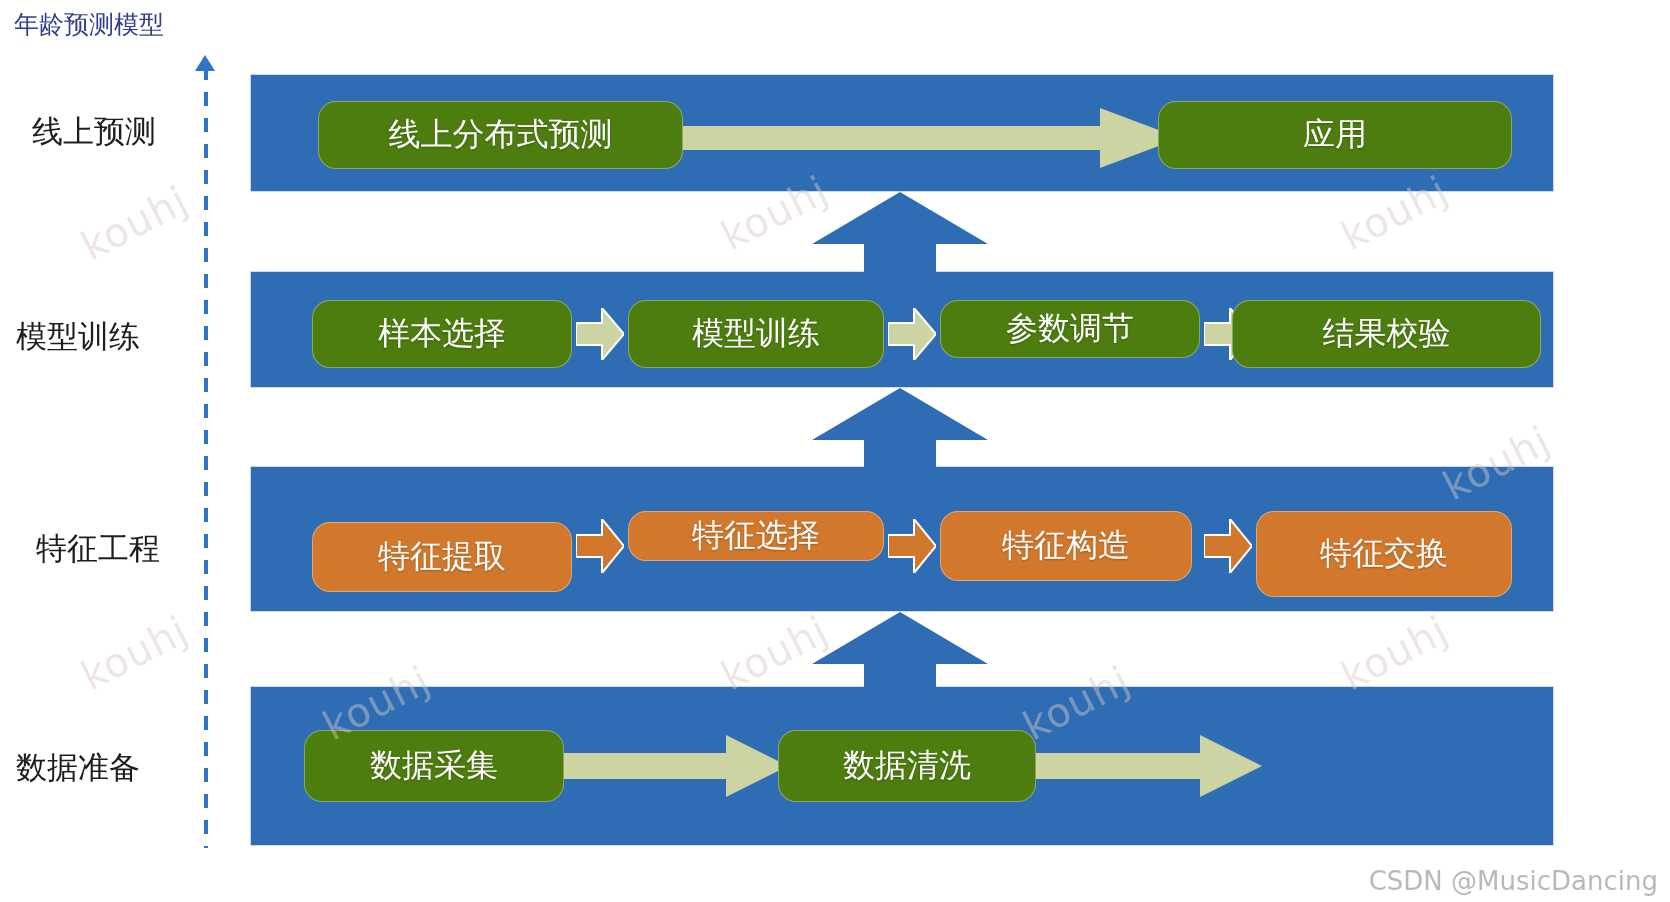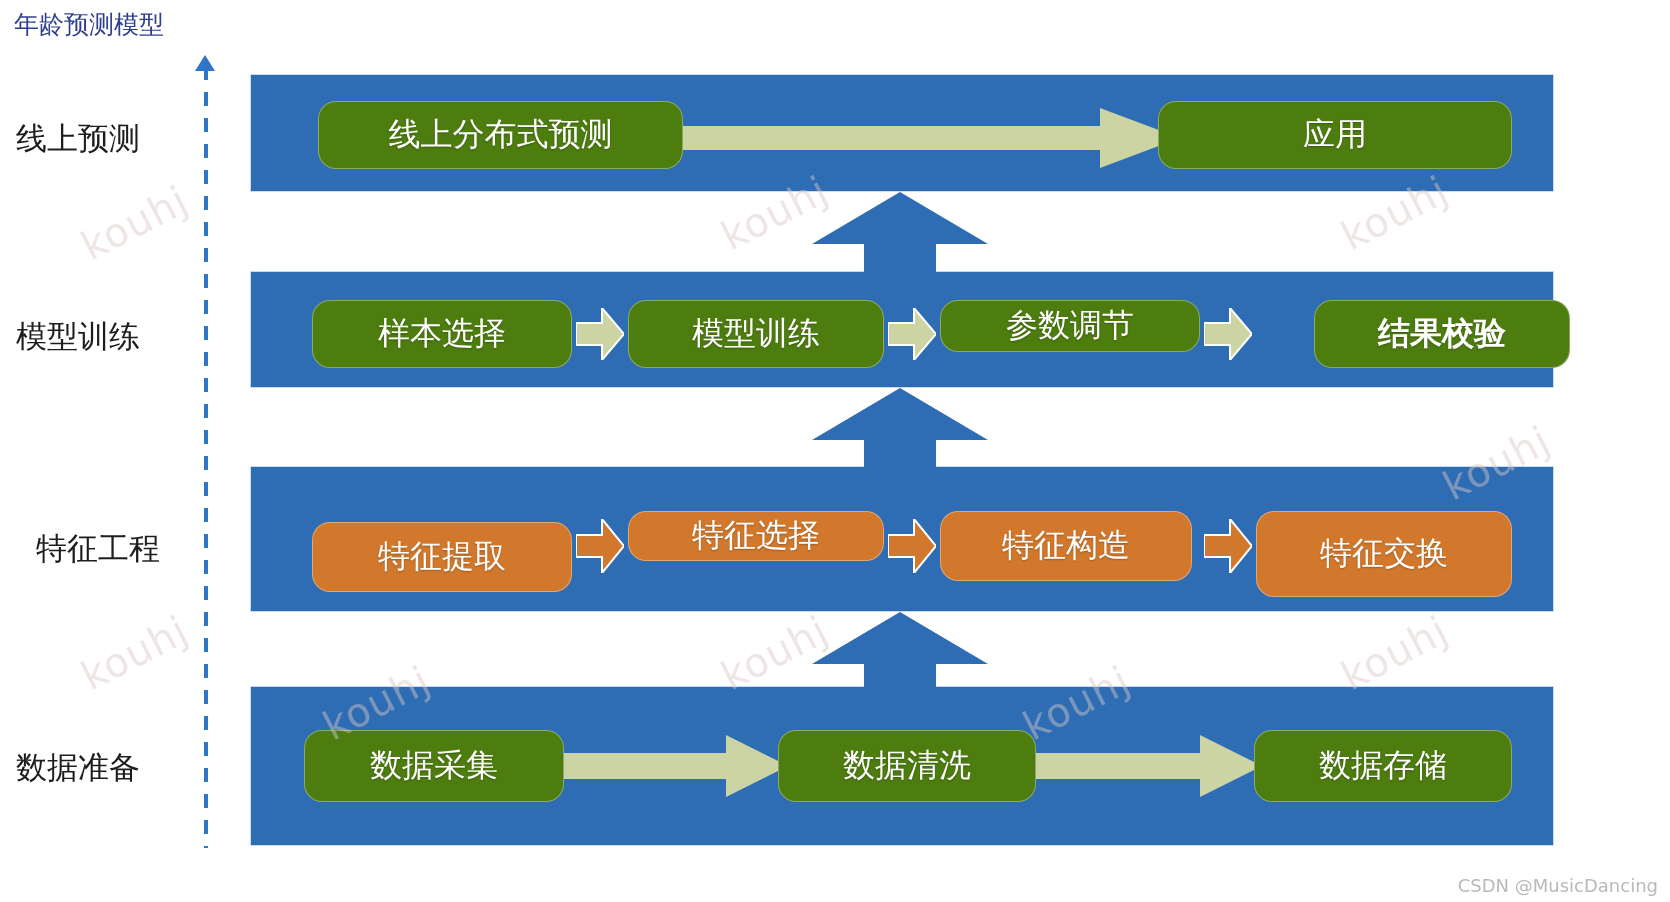--- a/index.html
+++ b/index.html
@@ -131,37 +131,37 @@
     position: absolute;
     z-index: 8;
   }
   .up-arrow svg { display: block; }
 
   
   .credit {
     position: absolute;
     right: 12px;
     bottom: 6px;
-    font-size: 18px;
+    font-size: 26px;
     color: #b9b9b9;
     z-index: 45;
     white-space: nowrap;
   }
 </style>
 </head>
 <body>
 
 <div id="canvas">
 
   <div class="title">年龄预测模型</div>
 
   <div class="axis-head"></div>
   <div class="axis"></div>
 
-  <div class="row-label" style="top:118px;">线上预测</div>
+  <div class="row-label" style="top:111px;margin-left:16px;">线上预测</div>
   <div class="row-label" style="top:316px;">模型训练</div>
   <div class="row-label" style="top:528px;margin-left:20px;">特征工程</div>
   <div class="row-label" style="top:747px;">数据准备</div>
 
   <div class="band" style="top:74px; height:118px;"></div>
 
   <div class="long-arrow" style="left:660px; top:108px;">
     <svg width="520" height="60" viewBox="0 0 520 60">
       <polygon points="0,18 440,18 440,0 520,30 440,60 440,42 0,42" fill="#ccd4a4"></polygon>
     </svg>
@@ -183,27 +183,27 @@
     <svg width="48" height="52" viewBox="0 0 48 52">
       <polygon points="0,15 26,15 26,0 48,26 26,52 26,37 0,37" fill="#ccd4a4" stroke="#ffffff" stroke-width="2"></polygon>
     </svg>
   </div>
   <div class="node green" style="left:628px; top:300px; width:256px; height:68px;">模型训练</div>
   <div class="chev" style="left:888px; top:308px;">
     <svg width="48" height="52" viewBox="0 0 48 52">
       <polygon points="0,15 26,15 26,0 48,26 26,52 26,37 0,37" fill="#ccd4a4" stroke="#ffffff" stroke-width="2"></polygon>
     </svg>
   </div>
-  <div class="node green" style="left:940px; top:300px; width:260px; height:52px;">参数调节</div>
+  <div class="node green" style="left:940px; top:300px; width:260px; height:58px;">参数调节</div>
   <div class="chev" style="left:1204px; top:308px;">
     <svg width="48" height="52" viewBox="0 0 48 52">
       <polygon points="0,15 26,15 26,0 48,26 26,52 26,37 0,37" fill="#ccd4a4" stroke="#ffffff" stroke-width="2"></polygon>
     </svg>
   </div>
-  <div class="node green" style="left:1314px; top:300px; width:256px; height:68px;font-weight:bold;">结果校验</div>
+  <div class="node green" style="left:1232px; top:300px; width:309px; height:68px;">结果校验</div>
 
   <div class="up-arrow" style="left:812px; top:388px;">
     <svg width="176" height="82" viewBox="0 0 176 82">
       <polygon points="88,0 176,52 124,52 124,82 52,82 52,52 0,52" fill="#2e6db4"></polygon>
     </svg>
   </div>
 
   <div class="band" style="top:466px; height:146px;"></div>
 
   <div class="node orange" style="left:312px; top:511px; width:260px; height:70px;margin-top:11px;">特征提取</div>
@@ -240,21 +240,20 @@
     </svg>
   </div>
   <div class="long-arrow" style="left:1030px; top:735px;">
     <svg width="232" height="62" viewBox="0 0 232 62">
       <polygon points="0,18 170,18 170,0 232,31 170,62 170,44 0,44" fill="#ccd4a4"></polygon>
     </svg>
   </div>
 
   <div class="node green" style="left:304px; top:730px; width:260px; height:72px;">数据采集</div>
   <div class="node green" style="left:778px; top:730px; width:258px; height:72px;">数据清洗</div>
-  <div class="node green" style="left:1254px; top:730px; width:258px; height:72px;">数据存储</div>
 
   <div class="wm-layer">
     <div class="wm" style="left:78px;  top:200px;">kouhj</div>
     <div class="wm" style="left:718px; top:190px;">kouhj</div>
     <div class="wm" style="left:1338px;top:190px;">kouhj</div>
     <div class="wm" style="left:78px;  top:630px;">kouhj</div>
     <div class="wm" style="left:718px; top:630px;">kouhj</div>
     <div class="wm" style="left:1338px;top:630px;">kouhj</div>
     <div class="wm" style="left:320px; top:680px;">kouhj</div>
     <div class="wm" style="left:1020px;top:680px;">kouhj</div>

